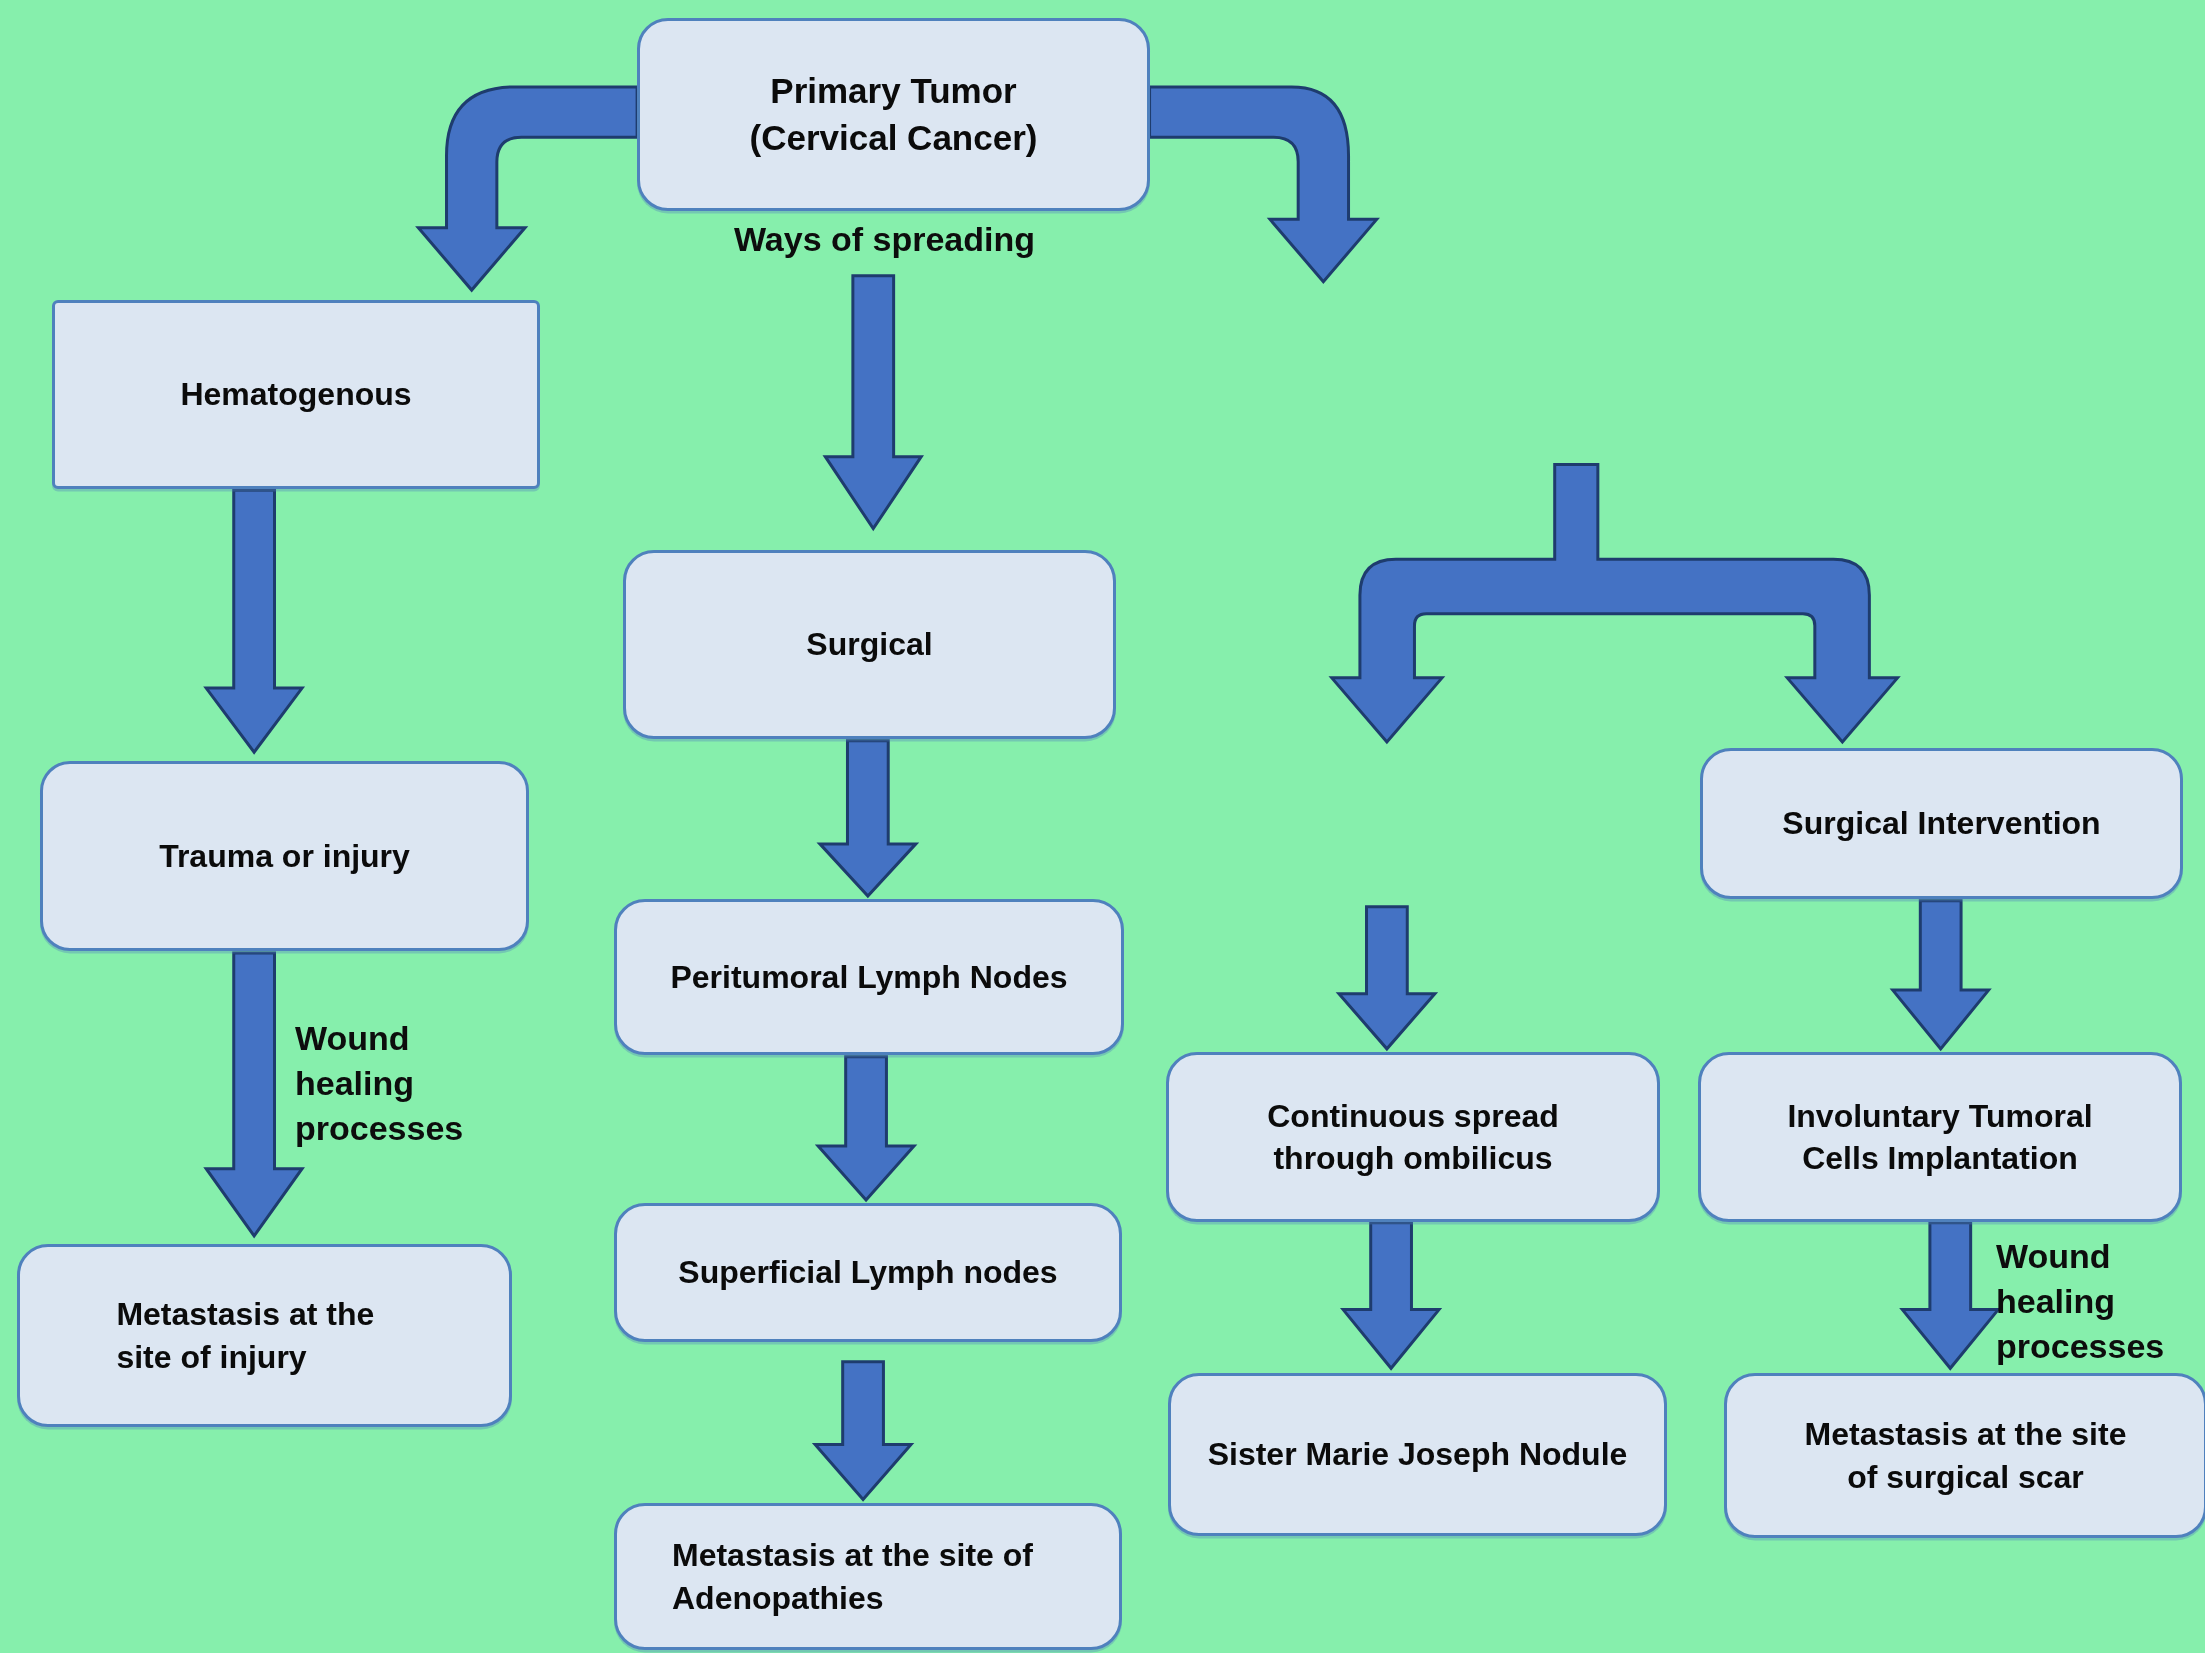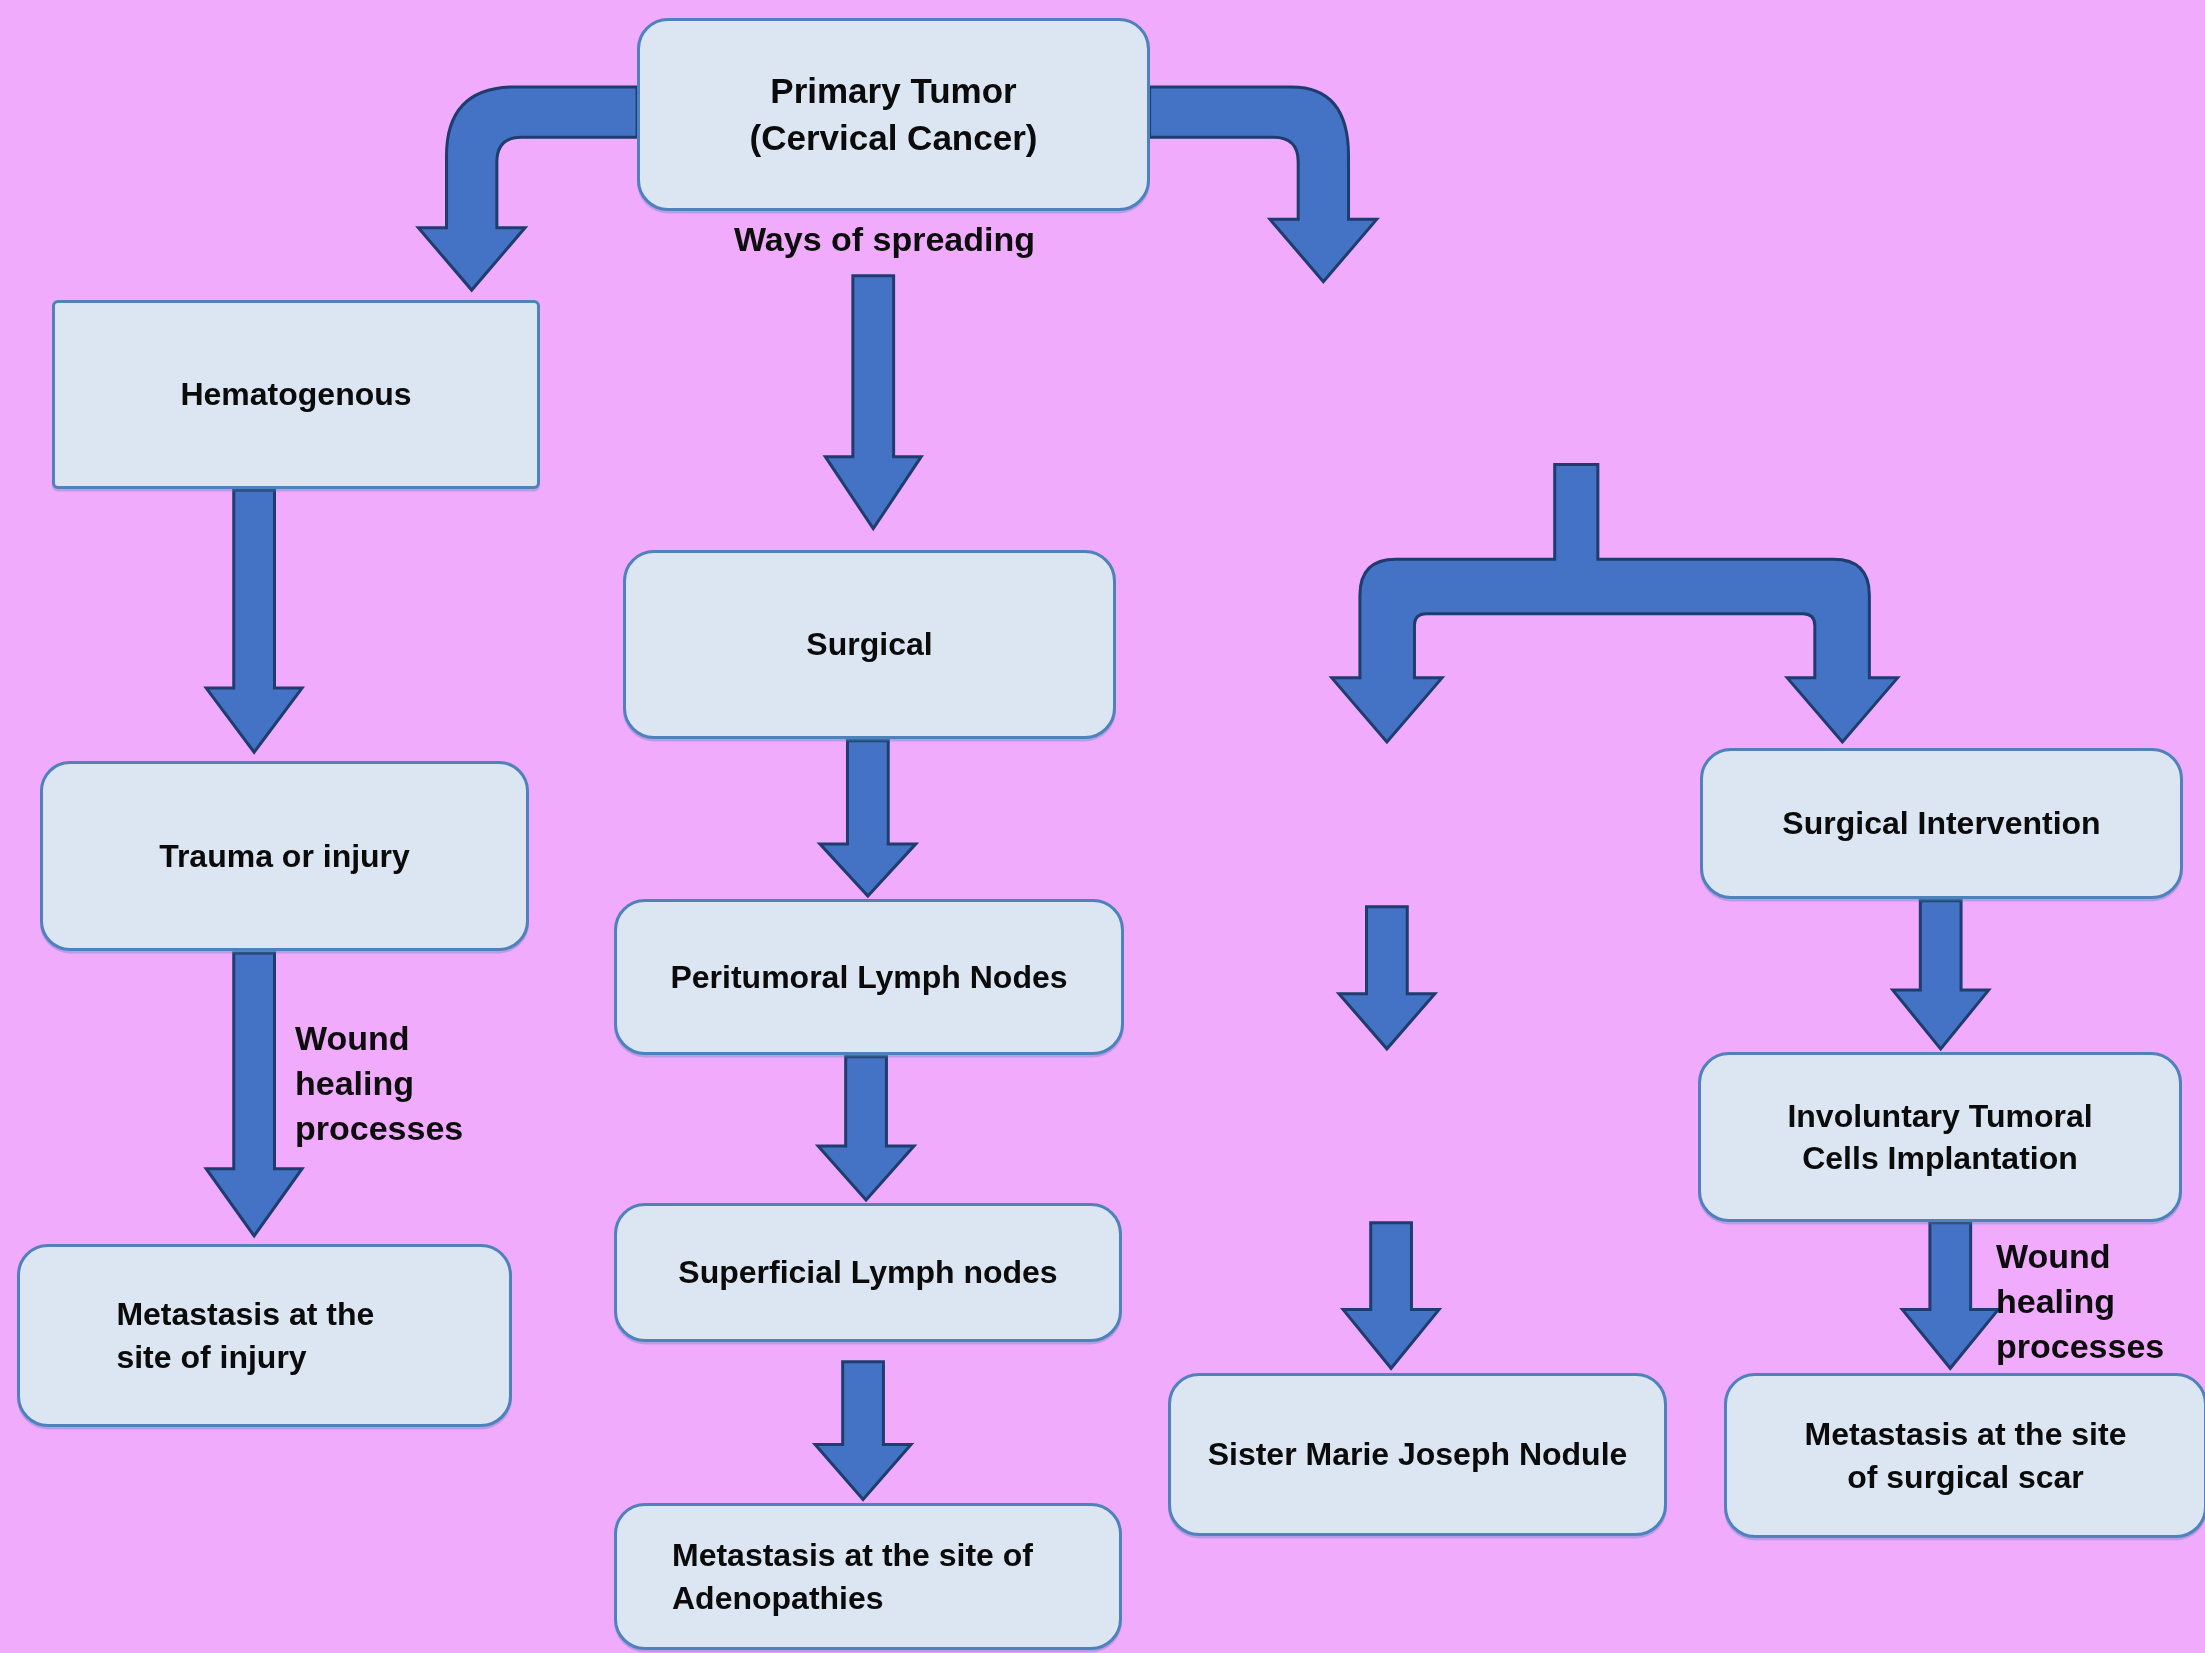--- a/index.html
+++ b/index.html
@@ -1,20 +1,20 @@
 <!DOCTYPE html>
 <html style="font-size:9.6px"><head>
 <meta charset="utf-8">
 <title>Ways of spreading diagram</title>
 <style>
   html,body{margin:0;padding:0;background:#ffffff;}
   .canvas{
     position:relative;
     width:2205px;height:1653px;
-    background:#f0abfc;
+    background:#86efac;
     font-family:"Liberation Sans", sans-serif;
     overflow:hidden;
   }
   .arrows{position:absolute;left:0;top:0;width:2205px;height:1653px;}
   .arrow{fill:#4472c4;stroke:#1e3c6e;stroke-width:5px;}
   .node{
     position:absolute;
     box-sizing:border-box;
     background:#dce6f2;
     border:3.6px solid #4f81bd;
@@ -92,20 +92,22 @@
 (Cervical Cancer)</div>
   <div class="node" id="n-hematogenous">Hematogenous</div>
   <div class="node" id="n-trauma">Trauma or injury</div>
   <div class="node left" id="n-met-injury">Metastasis at the
 site of injury</div>
   <div class="node" id="n-lymphatic">Surgical</div>
   <div class="node" id="n-peritumoral">Peritumoral Lymph Nodes</div>
   <div class="node" id="n-superficial">Superficial Lymph nodes</div>
   <div class="node left" id="n-met-adeno">Metastasis at the site of
 Adenopathies</div>
+  <div class="node" id="n-continuous">Continuous spread
+through ombilicus</div>
   <div class="node" id="n-sister">Sister Marie Joseph Nodule</div>
   <div class="node" id="n-surgical">Surgical Intervention</div>
   <div class="node" id="n-involuntary">Involuntary Tumoral
 Cells Implantation</div>
   <div class="node" id="n-met-scar">Metastasis at the site
 of surgical scar</div>
 
   <div class="flabel" id="l-ways">Ways of spreading</div>
   <div class="flabel" id="l-wound-left">Wound
 healing

